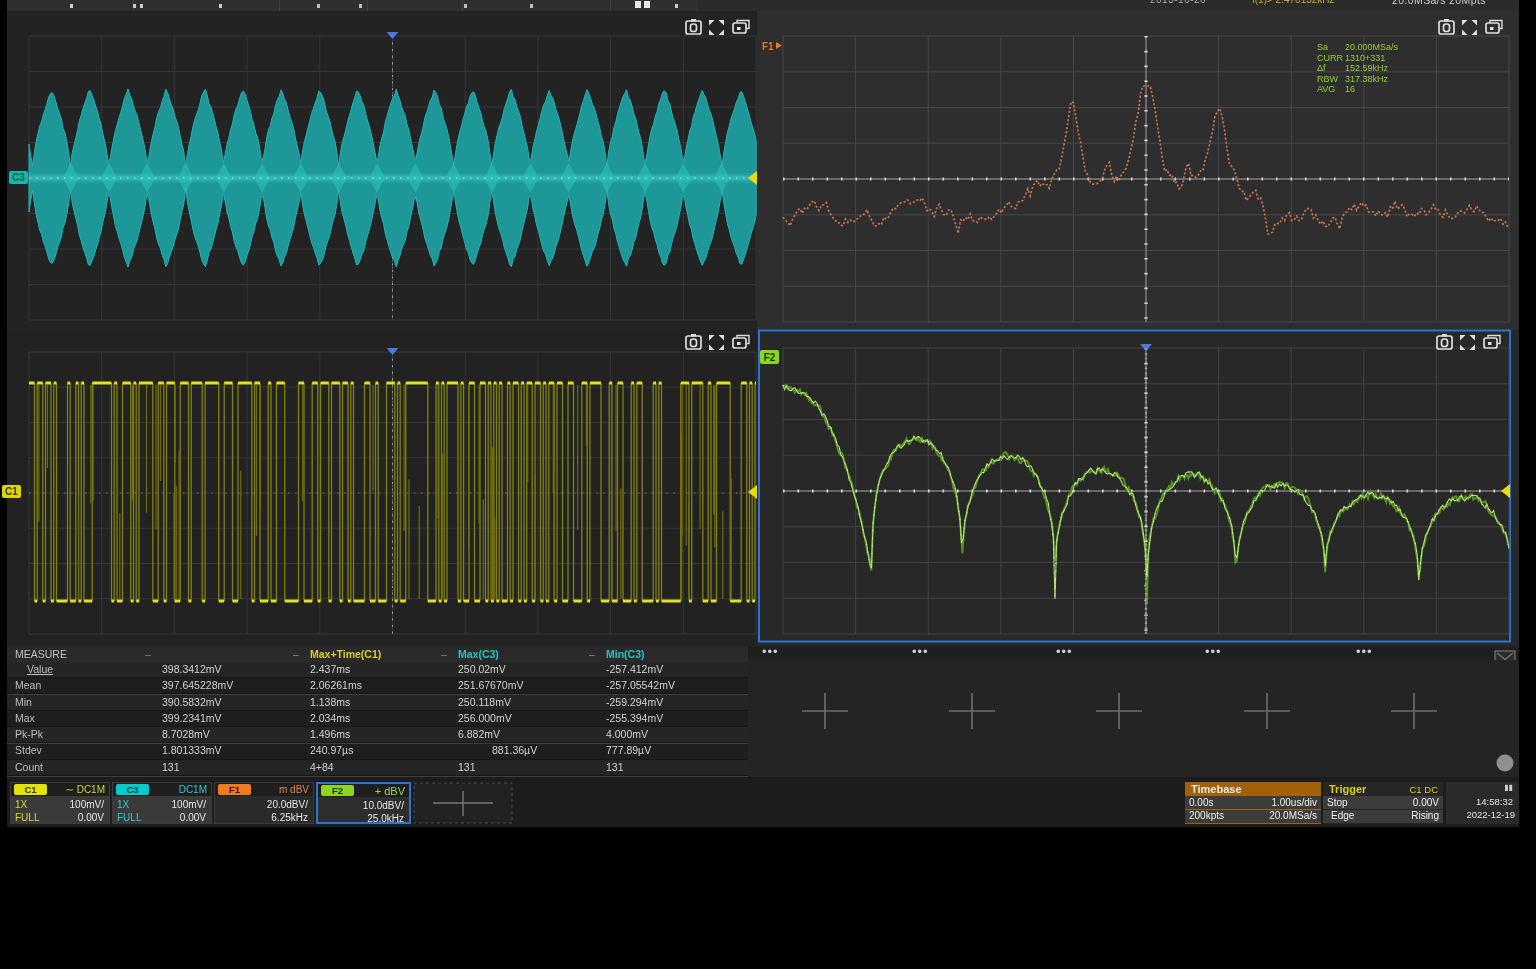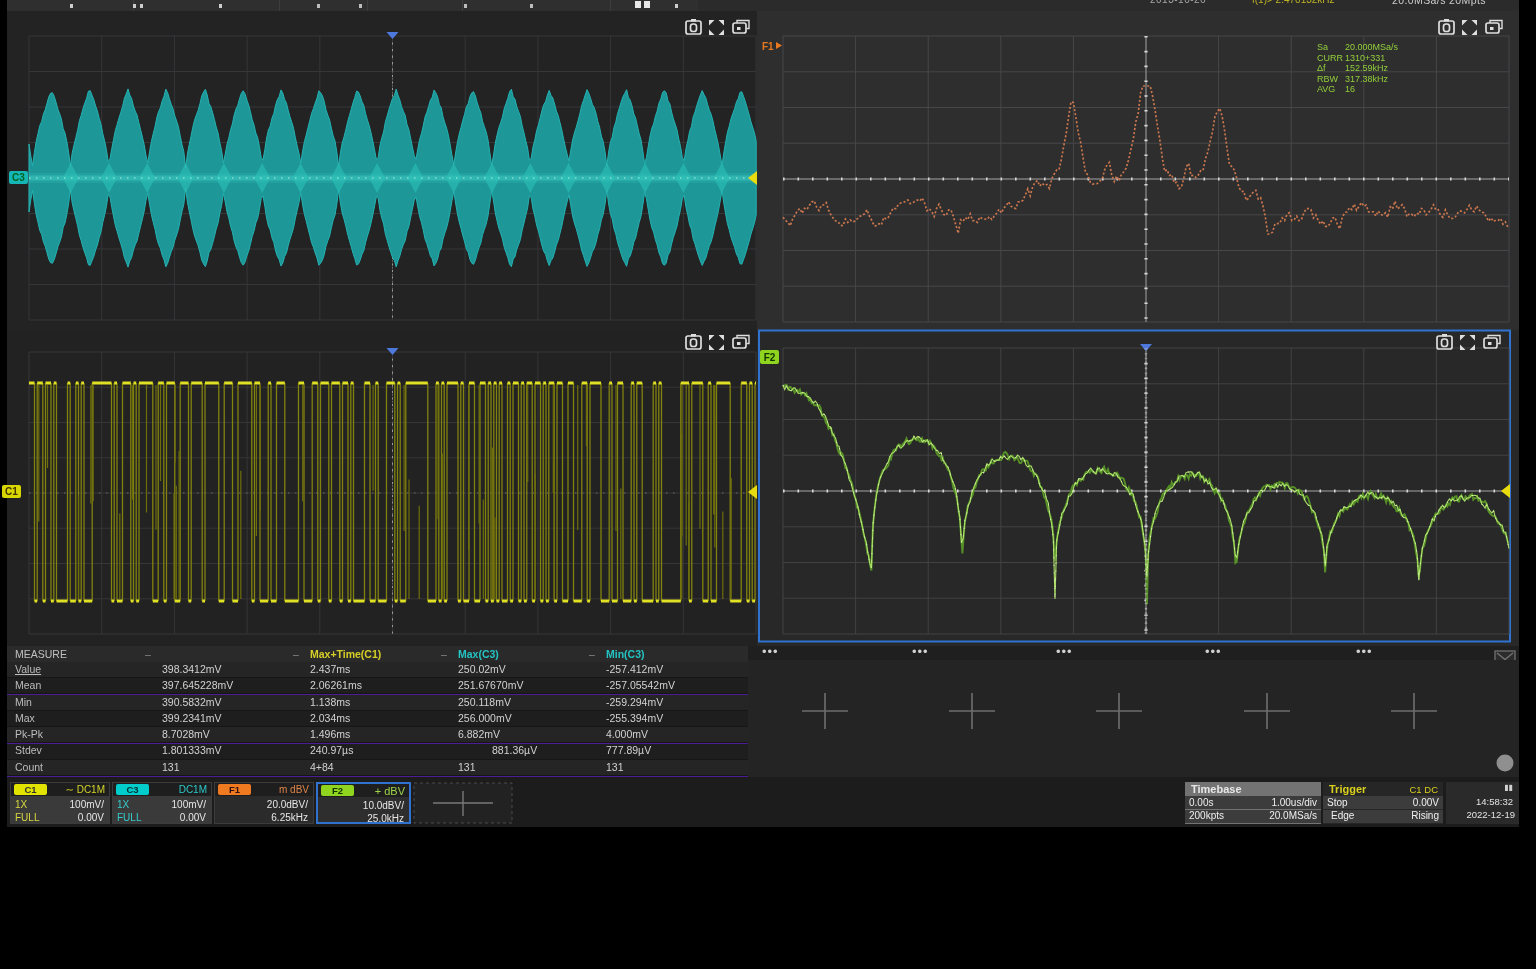--- a/index.html
+++ b/index.html
@@ -230,33 +230,33 @@
           <path d="M1460,335 h5.5 l-5.5,5.5 Z"></path>
           <path d="M1475,335 v5.5 l-5.5,-5.5 Z"></path>
           <path d="M1460,350 v-5.5 l5.5,5.5 Z"></path>
           <path d="M1475,350 h-5.5 l5.5,-5.5 Z"></path>
         </g>
         <rect x="1484" y="338" width="13" height="10" rx="2"></rect>
         <path d="M1488,338 v-2.5 h12 v8 h-2.5" stroke-width="1.4"></path>
         <rect x="1488" y="342" width="3.5" height="3" fill="#dedede" stroke="none"></rect>
       </g>
     </svg>
-<div class="abs" style="left:7px;top:646px;width:741px;height:131px;background:#4c1d95;overflow:hidden;">
+<div class="abs" style="left:7px;top:646px;width:741px;height:131px;background:#404040;overflow:hidden;">
       <div class="abs" style="left:0;top:0;width:741px;height:16px;background:#2a2a2a;"></div>
       <div class="abs tt" style="left:8px;top:2px;color:#c0c0c0;">MEASURE</div>
       <div class="abs tt" style="left:138px;top:2px;color:#8a8a8a;">–</div>
       <div class="abs tt" style="left:155px;top:2px;color:#d6cf28;font-weight:bold;margin-top:47px;">Amplitude(C1)</div>
       <div class="abs tt" style="left:286px;top:2px;color:#8a8a8a;">–</div>
       <div class="abs tt" style="left:303px;top:2px;color:#d6cf28;font-weight:bold;">Max+Time(C1)</div>
       <div class="abs tt" style="left:434px;top:2px;color:#8a8a8a;">–</div>
       <div class="abs tt" style="left:451px;top:2px;color:#26c3c3;font-weight:bold;">Max(C3)</div>
       <div class="abs tt" style="left:582px;top:2px;color:#8a8a8a;">–</div>
       <div class="abs tt" style="left:599px;top:2px;color:#26c3c3;font-weight:bold;">Min(C3)</div>
       <div class="abs" style="left:0;top:16px;width:741px;height:16px;background:#252526;border-bottom:1px solid #161616;"></div>
-      <div class="abs tt" style="left:8px;top:17px;color:#bdbdbd;text-decoration:underline;">Value</div>
+      <div class="abs tt" style="left:20px;top:17px;color:#bdbdbd;text-decoration:underline;">Value</div>
       <div class="abs tt" style="left:155px;top:17px;color:#d2d2d2;">398.3412mV</div>
       <div class="abs tt" style="left:303px;top:17px;color:#d2d2d2;">2.437ms</div>
       <div class="abs tt" style="left:451px;top:17px;color:#d2d2d2;">250.02mV</div>
       <div class="abs tt" style="left:599px;top:17px;color:#d2d2d2;">-257.412mV</div>
       <div class="abs" style="left:0;top:32px;width:741px;height:16px;background:#1e1e1f;border-bottom:1px solid #161616;"></div>
       <div class="abs tt" style="left:8px;top:33px;color:#bdbdbd;">Mean</div>
       <div class="abs tt" style="left:155px;top:33px;color:#d2d2d2;">397.645228mV</div>
       <div class="abs tt" style="left:303px;top:33px;color:#d2d2d2;">2.06261ms</div>
       <div class="abs tt" style="left:451px;top:33px;color:#d2d2d2;">251.67670mV</div>
       <div class="abs tt" style="left:599px;top:33px;color:#d2d2d2;">-257.05542mV</div>
@@ -340,21 +340,21 @@
       <div class="abs" style="left:0;top:13px;width:95px;height:29px;background:#2e2e2e;"></div>
       <div class="abs" style="left:3px;top:1px;width:33px;height:11px;background:#8fd41f;border-radius:2px;text-align:center;font-size:9.5px;font-weight:bold;color:#130;line-height:11px;">F2</div>
       <div class="abs tt" style="right:4px;top:1px;font-size:11px;color:#9ed44a;position:absolute;">+ dBV</div>
       <div class="abs tt" style="right:5px;top:16px;font-size:10px;color:#e6e6e6;position:absolute;">10.0dBV/</div>
       <div class="abs tt" style="right:5px;top:29px;font-size:10px;color:#e6e6e6;position:absolute;">25.0kHz</div>
     </div>
 <svg class="abs" style="left:413px;top:782px;" width="100" height="42">
       <rect x="1" y="1" width="98" height="40" fill="#222" stroke="#4a4a4a" stroke-width="1" stroke-dasharray="3,3"></rect>
       <path d="M20,21 h60 M50,9 v25" stroke="#787878" stroke-width="1.4"></path>
     </svg>
-<div class="abs" style="left:1185px;top:782px;width:136px;height:42px;background:#737373;overflow:hidden;">
+<div class="abs" style="left:1185px;top:782px;width:136px;height:42px;background:#a16207;overflow:hidden;">
 <div class="abs tt" style="left:6px;top:1px;font-size:11px;font-weight:bold;color:#e8e8e8;">Timebase</div>
 <div class="abs" style="left:0;top:14px;width:136px;height:13px;background:#3c3c3c;"></div>
 <div class="abs" style="left:0;top:28px;width:136px;height:13px;background:#3c3c3c;"></div>
 <div class="abs tt" style="left:4px;top:15px;font-size:10px;color:#efefef;">0.00s</div>
 <div class="abs tt" style="right:4px;top:15px;font-size:10px;color:#efefef;position:absolute;">1.00us/div</div>
 <div class="abs tt" style="left:4px;top:28px;font-size:10px;color:#efefef;">200kpts</div>
 <div class="abs tt" style="right:4px;top:28px;font-size:10px;color:#efefef;position:absolute;">20.0MSa/s</div>
 </div>
 <div class="abs" style="left:1323px;top:782px;width:120px;height:42px;background:#262626;overflow:hidden;">
 <div class="abs tt" style="left:6px;top:1px;font-size:11px;font-weight:bold;color:#d9cf1e;">Trigger</div>

